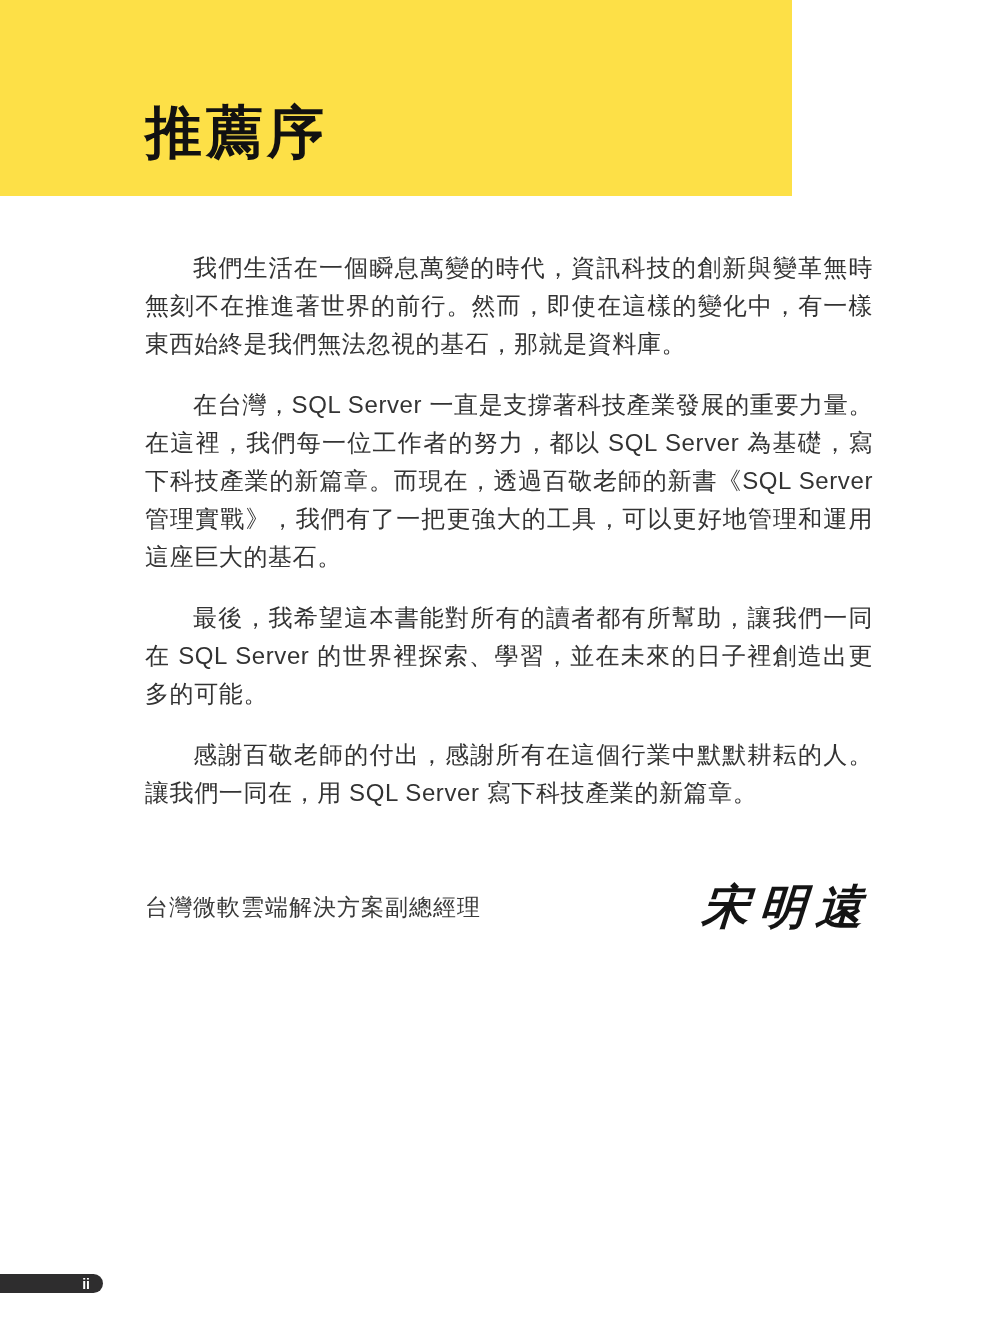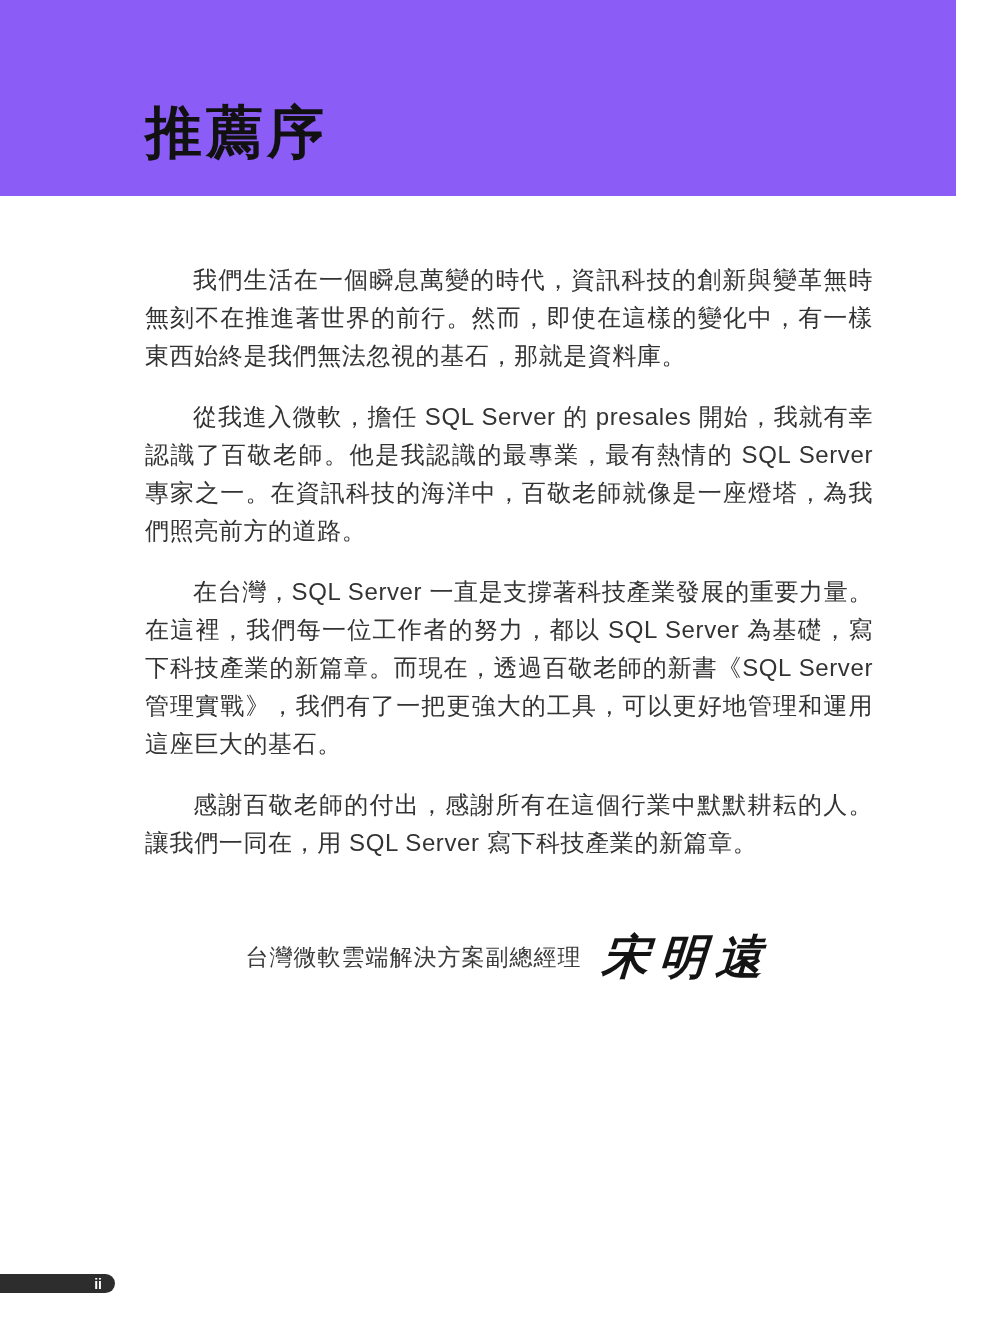--- a/index.html
+++ b/index.html
@@ -12,23 +12,23 @@
     overflow: hidden;
   }
   .page {
     position: absolute;
     inset: 0;
     background: #ffffff;
   }
   .header-band {
     position: absolute;
     top: 0; left: 0;
-    width: 956px;
+    width: 792px;
     height: 196px;
-    background: #8b5cf6;
+    background: #fde047;
   }
   .page-title {
     position: absolute;
     left: 145px;
     top: 104px;
     font-size: 57px;
     font-weight: bold;
     letter-spacing: 4px;
     color: #111111;
     line-height: 1;
@@ -40,26 +40,25 @@
     width: 728px;
     color: #333333;
     font-size: 24px;
     line-height: 38px;
     letter-spacing: 0.6px;
     text-align: justify;
   }
   .content p {
     text-indent: 2em;
     margin-bottom: 23px;
-    margin-top: 12px;
   }
   .signature {
     margin-top: 76px;
     display: flex;
-    justify-content: center;
+    justify-content: space-between;
     align-items: center;
     gap: 20px;
     text-indent: 0;
   }
   .signature-title {
     font-size: 23px;
     color: #3a3a3a;
     letter-spacing: 1px;
     white-space: nowrap;
   }
@@ -70,21 +69,21 @@
     font-size: 47px;
     color: #141414;
     letter-spacing: 10px;
     white-space: nowrap;
     transform: skewX(-4deg);
   }
   .footer-bar {
     position: absolute;
     left: 0;
     top: 1274px;
-    width: 115px;
+    width: 103px;
     height: 19px;
     background: #2e2d2e;
     border-radius: 0 10px 10px 0;
     display: flex;
     align-items: center;
     justify-content: flex-end;
     padding-right: 13px;
     color: #ffffff;
     font-size: 14px;
     font-weight: bold;
@@ -95,22 +94,22 @@
 <body>
 
 <div class="page">
 
   <div class="header-band">
     <h1 class="page-title">推薦序</h1>
   </div>
 
   <div class="content">
     <p>我們生活在一個瞬息萬變的時代，資訊科技的創新與變革無時無刻不在推進著世界的前行。然而，即使在這樣的變化中，有一樣東西始終是我們無法忽視的基石，那就是資料庫。</p>
-    <p>從我進入微軟，擔任 SQL Server 的 presales 開始，我就有幸認識了百敬老師。他是我認識的最專業，最有熱情的 SQL Server 專家之一。在資訊科技的海洋中，百敬老師就像是一座燈塔，為我們照亮前方的道路。</p>
     <p>在台灣，SQL Server 一直是支撐著科技產業發展的重要力量。在這裡，我們每一位工作者的努力，都以 SQL Server 為基礎，寫下科技產業的新篇章。而現在，透過百敬老師的新書《SQL Server 管理實戰》，我們有了一把更強大的工具，可以更好地管理和運用這座巨大的基石。</p>
+    <p>最後，我希望這本書能對所有的讀者都有所幫助，讓我們一同在 SQL Server 的世界裡探索、學習，並在未來的日子裡創造出更多的可能。</p>
     <p>感謝百敬老師的付出，感謝所有在這個行業中默默耕耘的人。讓我們一同在，用 SQL Server 寫下科技產業的新篇章。</p>
 
     <div class="signature">
       <span class="signature-title">台灣微軟雲端解決方案副總經理</span>
       <span class="signature-name">宋明遠</span>
     </div>
   </div>
 
   <div class="footer-bar">
     <span>ii</span>

